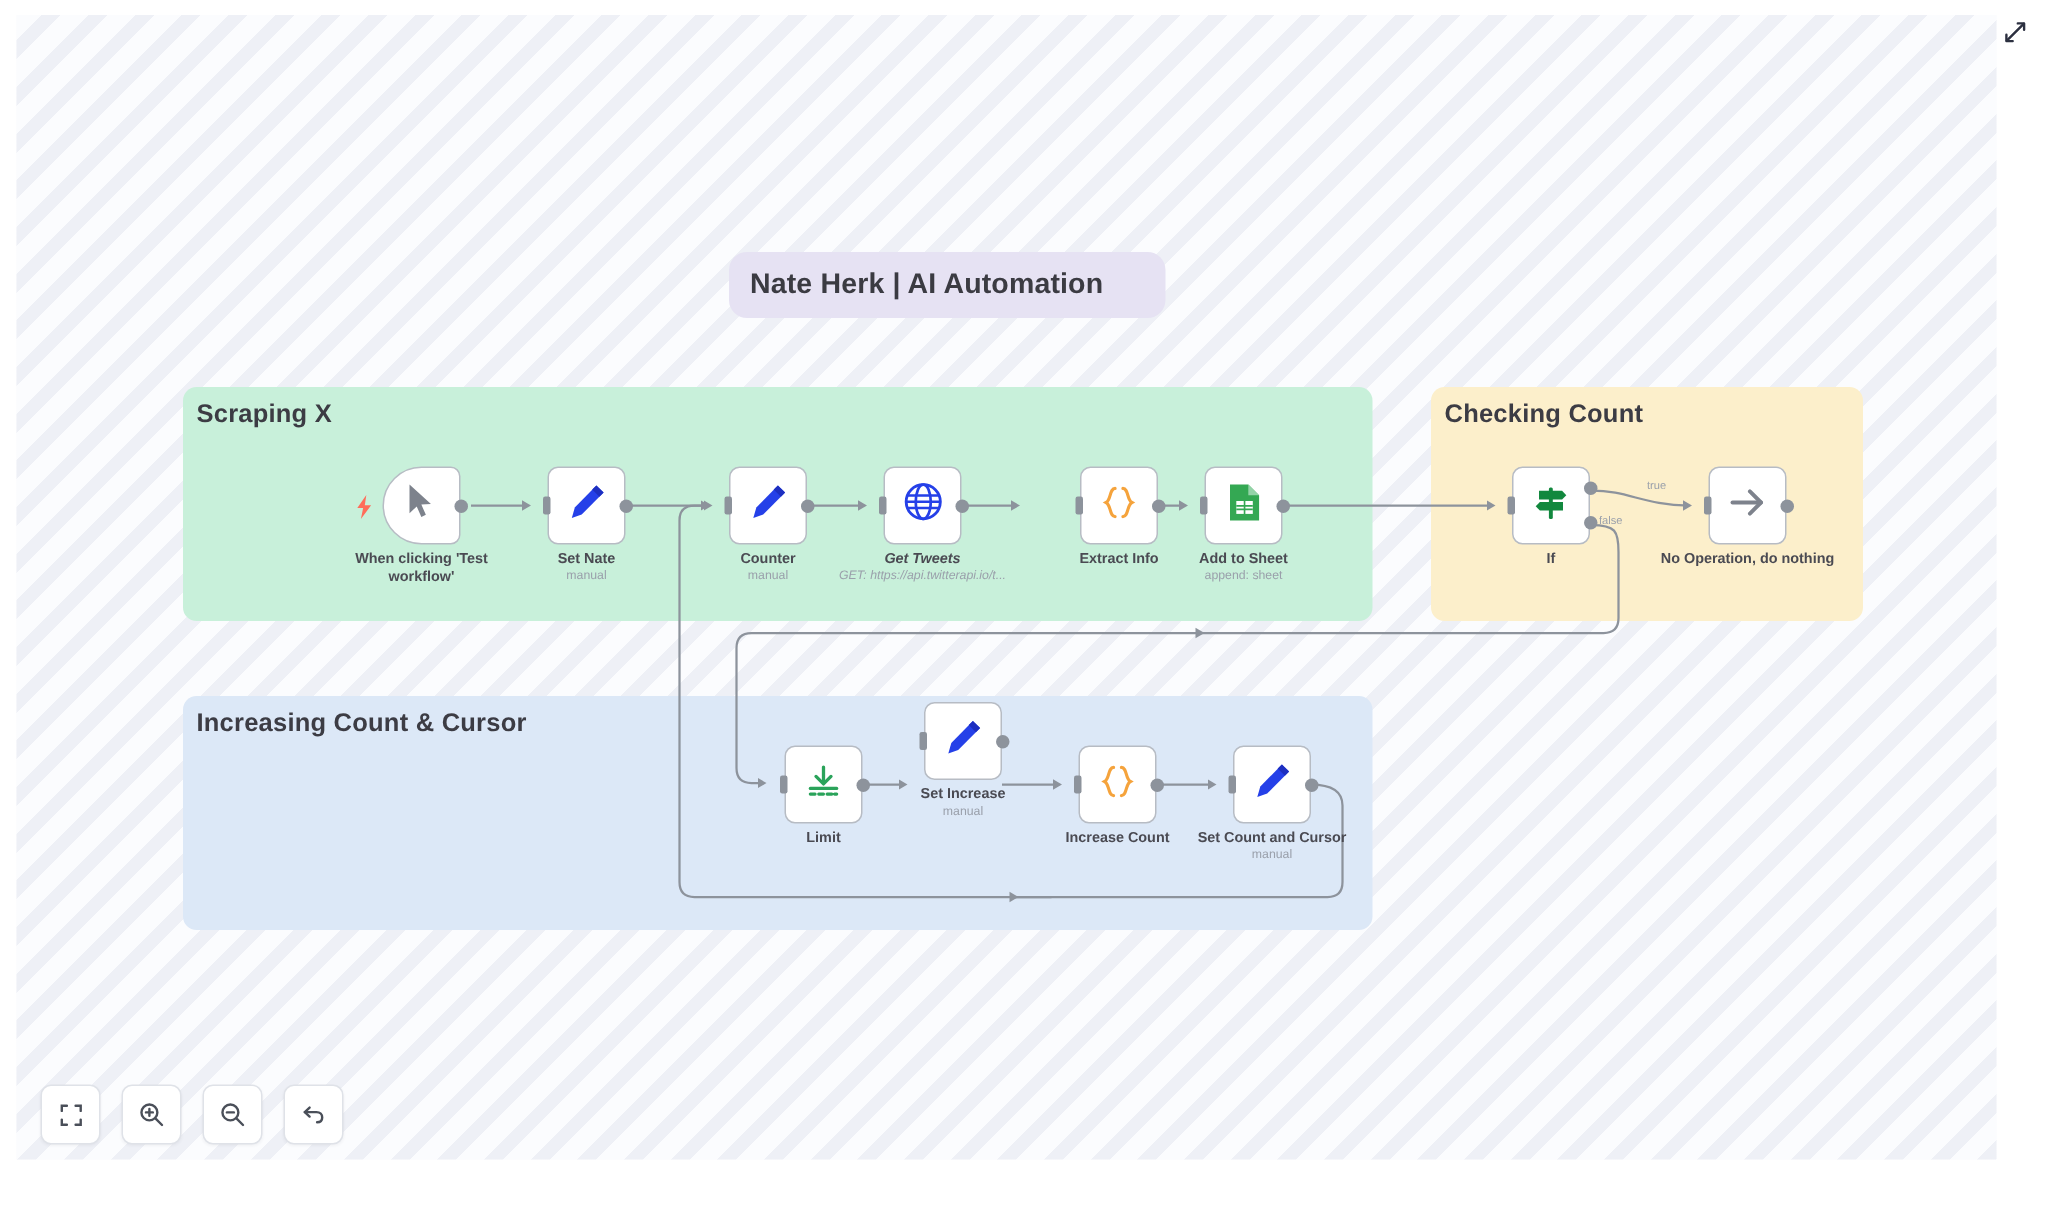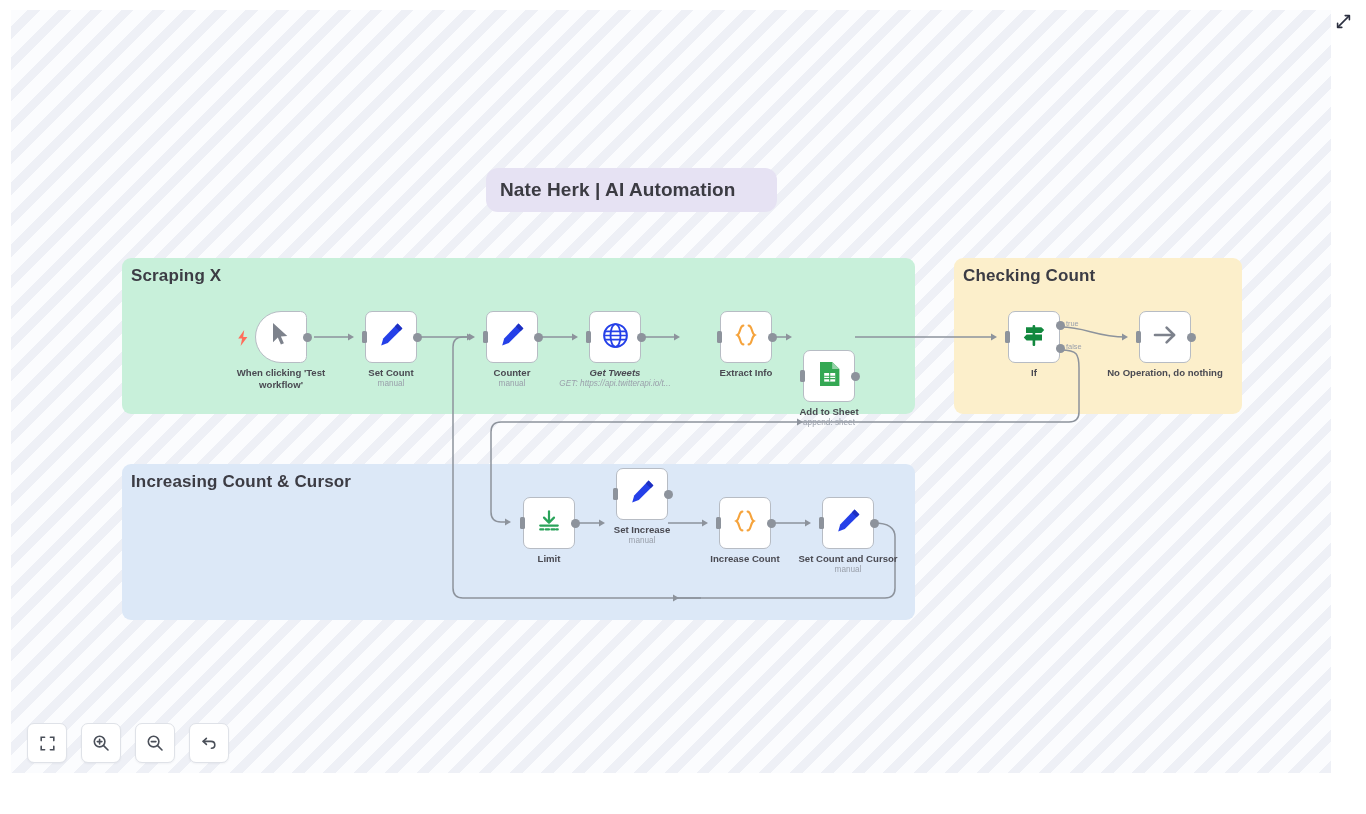--- a/index.html
+++ b/index.html
@@ -163,21 +163,21 @@
     left: -3px;
     z-index: 12;
   }
   .port-tag {
     position: absolute;
     font-size: 7.4px;
     color: #9aa0ab;
     left: 58px;
     white-space: nowrap;
   }
-  .port-tag.t-true  { top: 8px; }
+  .port-tag.t-true  { top: 8px; margin-left: 32px; }
   .port-tag.t-false { top: 31px; }
 
   
   .bolt {
     position: absolute;
     left: -19px;
     top: 19px;
     width: 14px;
     height: 16px;
   }
@@ -302,21 +302,21 @@
       <div class="node-box">
         <span>
           <svg width="28" height="28" viewBox="0 0 28 28">
             <path d="M20.6 2.6 L25.4 7.4 L10.8 22 L4.2 24.4 L6.2 17.4 Z" fill="#2540e8"></path>
             <path d="M20.6 2.6 L25.4 7.4 L22.6 10.2 L17.8 5.4 Z" fill="#1d2fc0"></path>
           </svg>
         </span>
       </div>
       <div class="port-in"></div>
       <div class="port-out"></div>
-      <div class="node-label">Set Count</div>
+      <div class="node-label">Set Nate</div>
       <div class="node-sub">manual</div>
     </div>
 
     <div class="node" style="left:475px; top:301px;">
       <div class="node-box">
         <span>
           <svg width="28" height="28" viewBox="0 0 28 28">
             <path d="M20.6 2.6 L25.4 7.4 L10.8 22 L4.2 24.4 L6.2 17.4 Z" fill="#2540e8"></path>
             <path d="M20.6 2.6 L25.4 7.4 L22.6 10.2 L17.8 5.4 Z" fill="#1d2fc0"></path>
           </svg>
@@ -353,21 +353,21 @@
               <path d="M15.6 3.6 C19.4 3.6 18.2 11.2 21.6 13 C18.2 14.8 19.4 22.4 15.6 22.4"></path>
             </g>
           </svg>
         </span>
       </div>
       <div class="port-in"></div>
       <div class="port-out"></div>
       <div class="node-label">Extract Info</div>
     </div>
 
-    <div class="node" style="left:792px; top:301px;margin-top:39px;">
+    <div class="node" style="left:792px; top:301px;">
       <div class="node-box">
         <span>
           <svg width="23" height="28" viewBox="0 0 23 28">
             <path d="M2 2 L14.2 2 L21.4 9.1 L21.4 26 L2 26 Z" fill="#34a853"></path>
             <path d="M14.2 2 L21.4 9.1 L14.2 9.1 Z" fill="#94d3a8"></path>
             <rect x="6.2" y="13" width="11" height="8.6" fill="#ffffff"></rect>
             <g stroke="#34a853" stroke-width="1.1">
               <path d="M6.2 16.2 L17.2 16.2 M6.2 18.6 L17.2 18.6 M11.7 13 L11.7 21.6"></path>
             </g>
           </svg>

